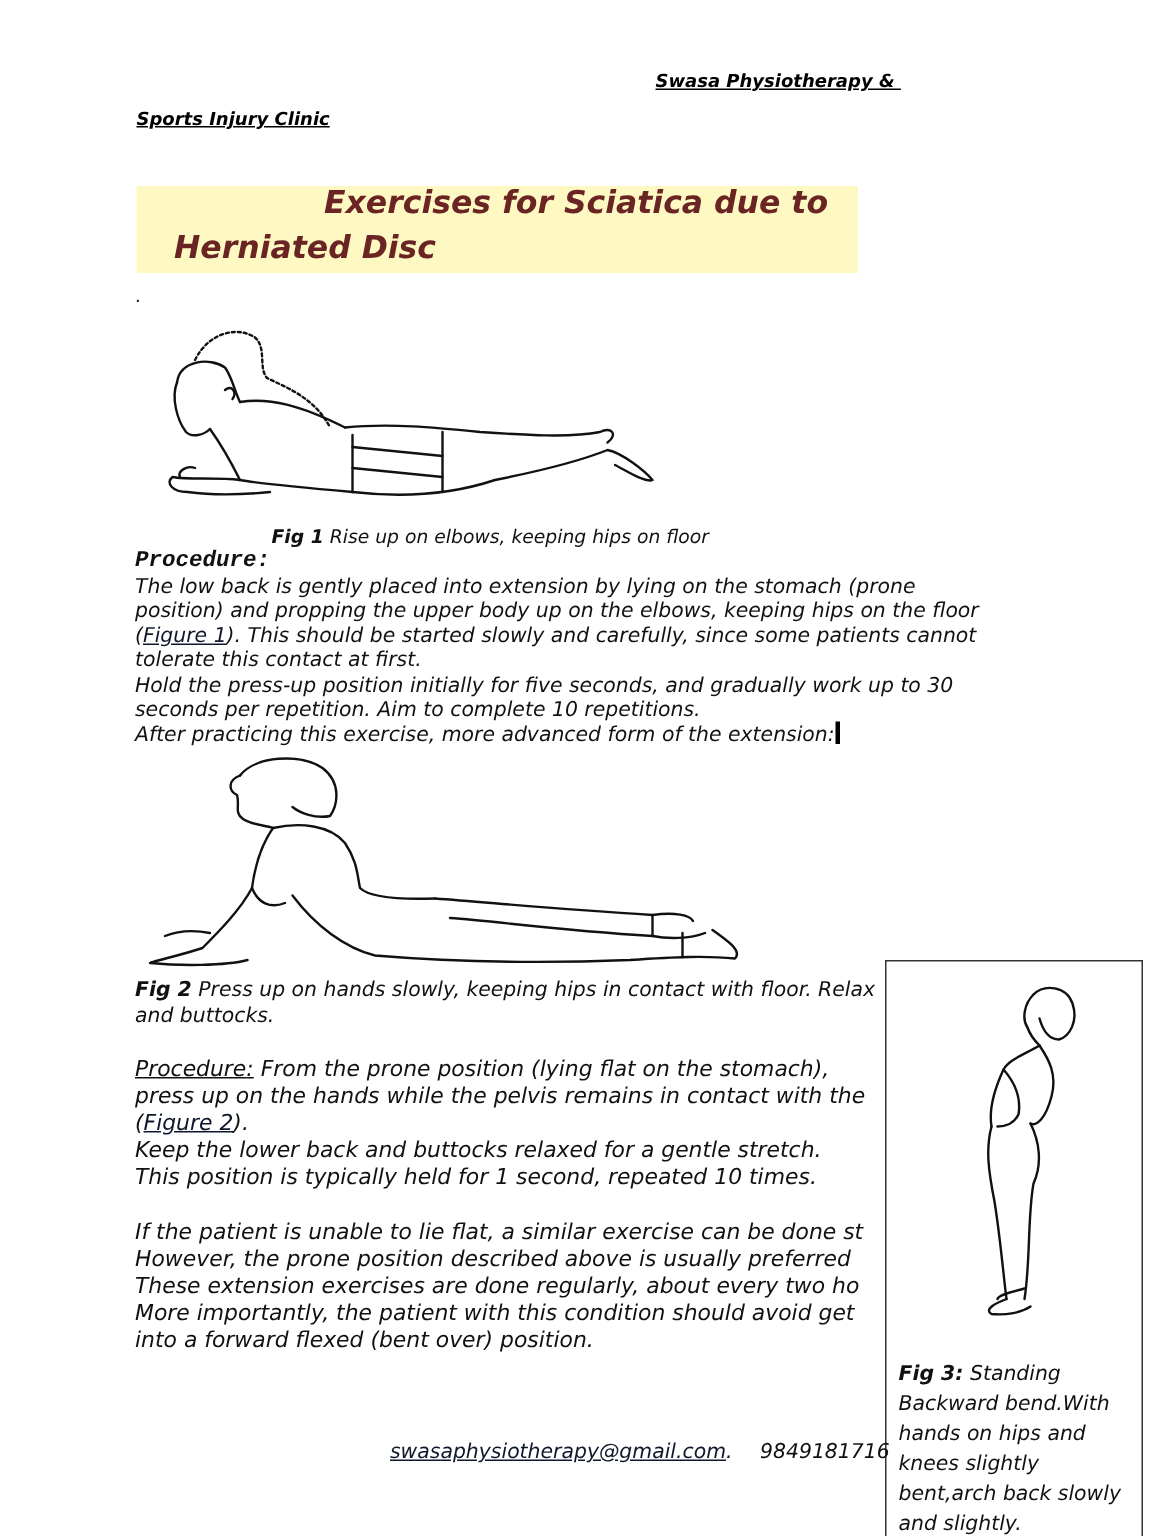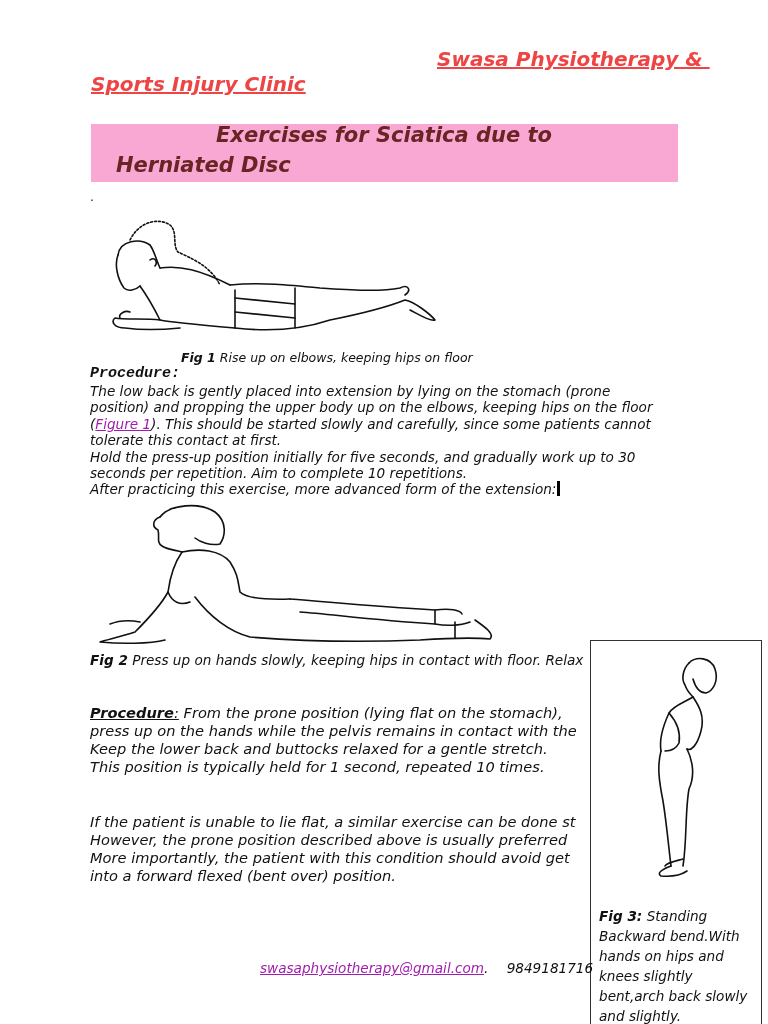--- a/index.html
+++ b/index.html
@@ -1,24 +1,24 @@
 <!DOCTYPE html>
 <html><head>
 <meta charset="utf-8">
 <style>
   html, body { margin: 0; padding: 0; background: #ffffff; }
   body { width: 768px; height: 1024px; position: relative; overflow: hidden;
          font-family: "DejaVu Sans", sans-serif; color: #111; }
   .abs { position: absolute; }
-  .hdr { font-weight: bold; font-style: italic; text-decoration: underline; font-size: 20px; color: #ef4444; }
-  .title-box { position: absolute; left: 91px; top: 124px; width: 587px; height: 58px; background: #f9a8d4; }
+  .hdr { font-weight: bold; font-style: italic; text-decoration: underline; font-size: 12px; color: #000000; }
+  .title-box { position: absolute; left: 91px; top: 124px; width: 481px; height: 58px; background: #fef9c3; }
   .title { position: absolute; font-weight: bold; font-style: italic; font-size: 21px; color: #6b2424; white-space: nowrap; }
   .it { font-style: italic; font-size: 13.6px; line-height: 16.4px; white-space: nowrap; }
   .it2 { font-style: italic; font-size: 14.6px; line-height: 18px; white-space: nowrap; }
-  .link { color: #a21caf; text-decoration: underline; }
+  .link { color: #0f172a; text-decoration: underline; }
   .cap { font-style: italic; font-size: 12.5px; white-space: nowrap; }
   .cap b { font-style: italic; }
   .proc-h { font-weight: bold; font-style: italic; font-size: 15px; font-family: Liberation Mono, monospace; }
   .cursor { display: inline-block; width: 3px; height: 15px; background: #000; vertical-align: -2px; margin-left: 1px; }
   .fig3-box { position: absolute; left: 590px; top: 640px; width: 170px; height: 390px; border: 1px solid #333; background: #fff; overflow: hidden; }
   .fig3-cap { position: absolute; left: 8px; top: 265px; width: 160px; font-style: italic; font-size: 13.6px; line-height: 20px; }
   svg path, svg line, svg ellipse { fill: none; stroke: #111; stroke-width: 1.6; stroke-linecap: round; stroke-linejoin: round; }
 </style>
 </head>
 <body>
@@ -76,32 +76,35 @@
     <path d="M105 95 C120 115 140 130 160 135 C220 140 280 140 330 138 C360 136 380 135 400 137 C405 132 395 125 385 118"></path>
     <path d="M200 97 C240 100 280 104 345 108 C360 106 370 108 372 112"></path>
     <path d="M345 108 L345 122 M365 120 L365 136"></path>
     <path d="M210 110 C240 112 280 118 345 122 C355 124 370 124 380 120"></path>
     <path d="M50 120 C40 118 30 118 20 122"></path>
   </svg>
 </div>
 
 <div class="abs it2" style="left:90px; top:652px; font-size:13.6px; line-height:16.5px;">
   <div><b>Fig 2</b><span> Press up on hands slowly, keeping hips in contact with floor. Relax</span></div>
+  <div>and buttocks.</div>
 </div>
 
 <div class="abs" style="left:90px; top:704px;">
-  <div class="it2"><span style="font-weight:bold; text-decoration:underline;">Procedure</span><span style="text-decoration:underline;">:</span><span> From the prone position (lying flat on the stomach),</span></div>
+  <div class="it2"><span style="font-weight:normal; text-decoration:underline;">Procedure</span><span style="text-decoration:underline;">:</span><span> From the prone position (lying flat on the stomach),</span></div>
   <div class="it2"> press up on the hands while the pelvis remains in contact with the</div>
+  <div class="it2"><span>(</span><span class="link">Figure 2</span><span>).</span></div>
   <div class="it2"> Keep the lower back and buttocks relaxed for a gentle stretch.</div>
   <div class="it2">This position is typically held for 1 second, repeated 10 times.</div>
 </div>
 
 <div class="abs" style="left:90px; top:813px;">
   <div class="it2">If the patient is unable to lie flat, a similar exercise can be done st</div>
   <div class="it2"> However, the prone position described above is usually preferred</div>
+  <div class="it2">These extension exercises are done regularly, about every two ho</div>
   <div class="it2"> More importantly, the patient with this condition should avoid get</div>
   <div class="it2"> into a forward flexed (bent over) position.</div>
 </div>
 
 <div class="fig3-box">
   <svg class="abs" style="left:30px; top:10px;" width="110" height="240" viewBox="0 0 110 240">
     <path d="M68 12 C75 5 90 6 94 18 C98 30 92 40 85 42 C78 42 74 35 72 28"></path>
     <path d="M68 12 C62 18 60 28 64 34 C66 40 70 44 72 46"></path>
     <path d="M72 46 C62 52 52 55 48 62 C42 75 38 88 40 100"></path>
     <path d="M72 46 C78 55 84 65 80 80 C76 95 70 100 66 98"></path>

